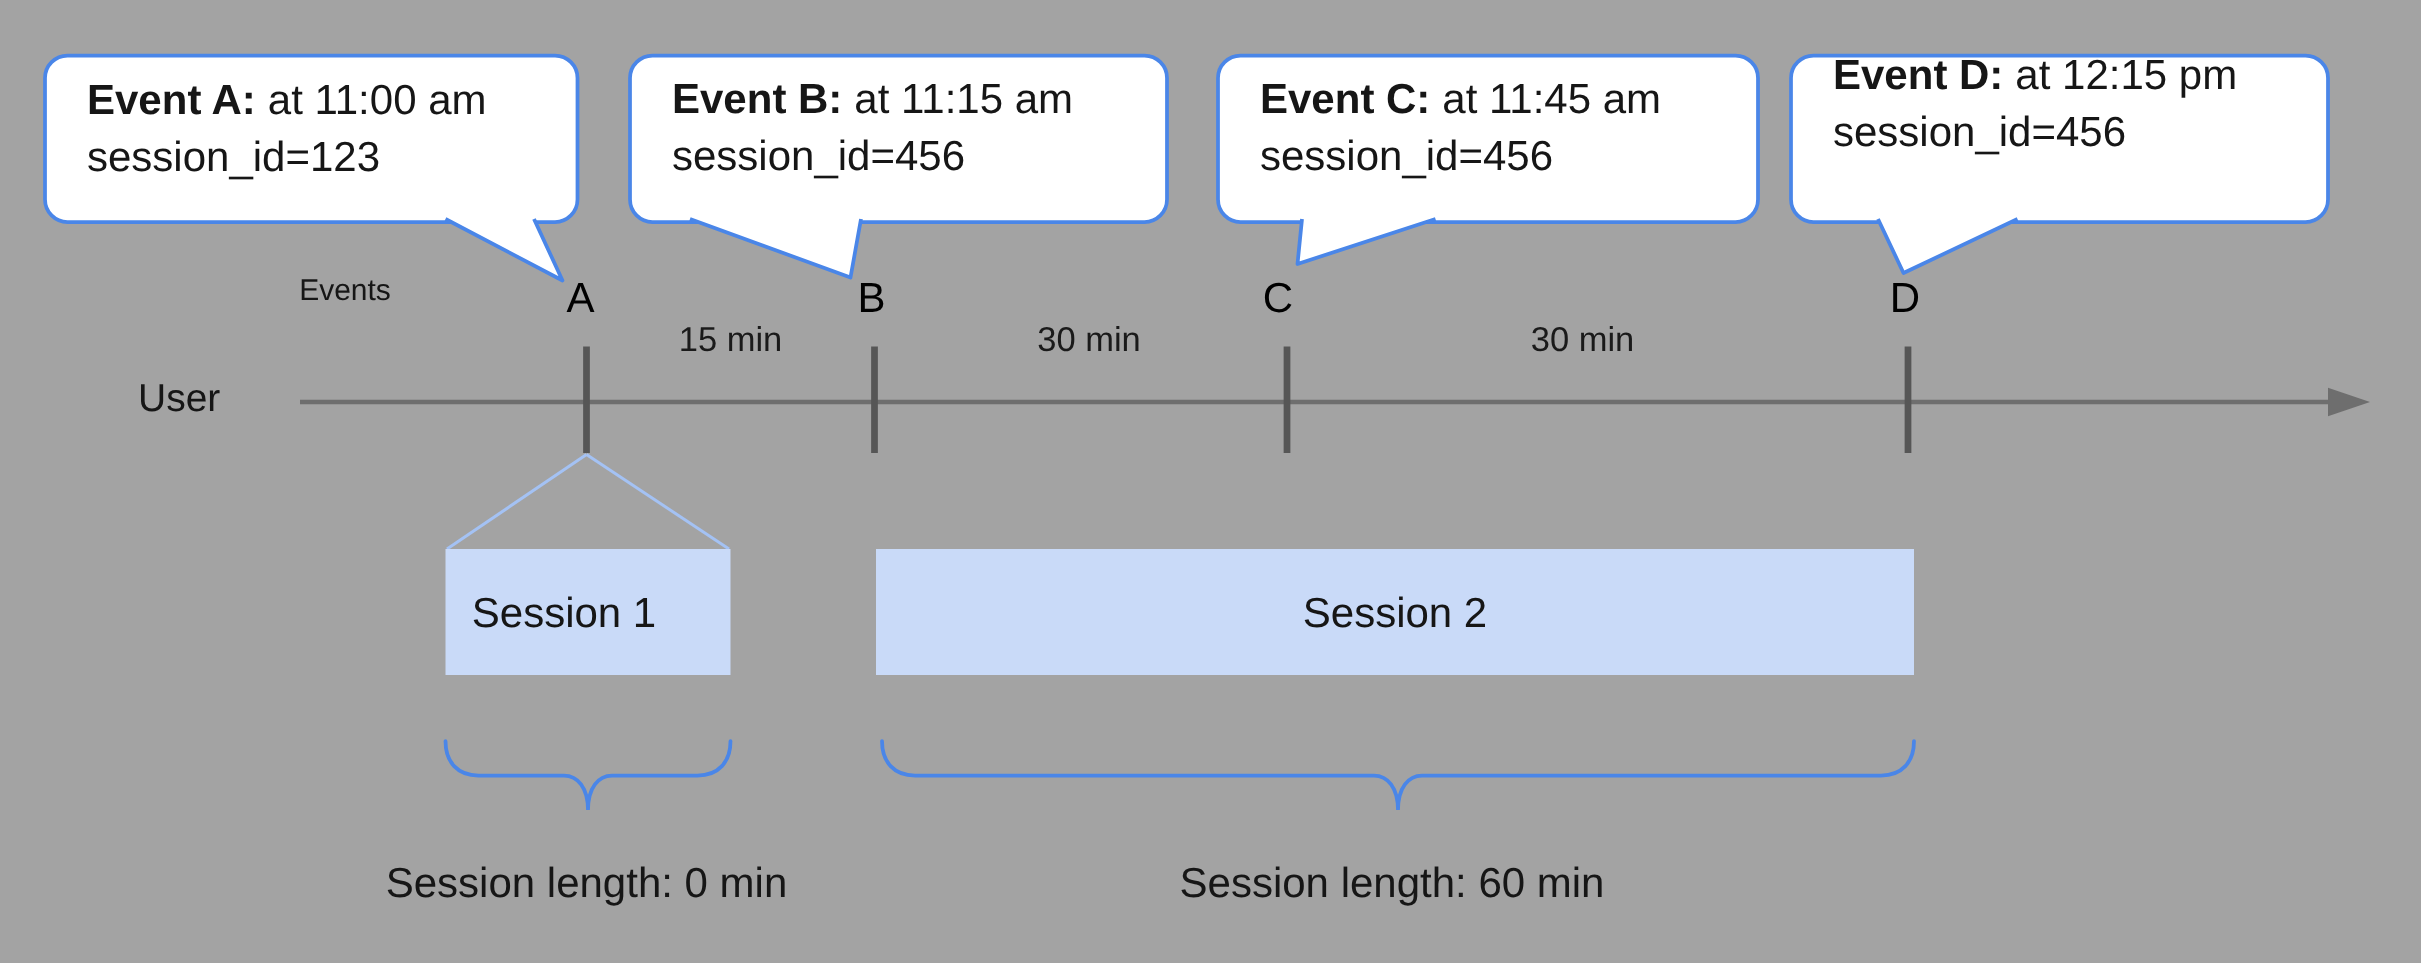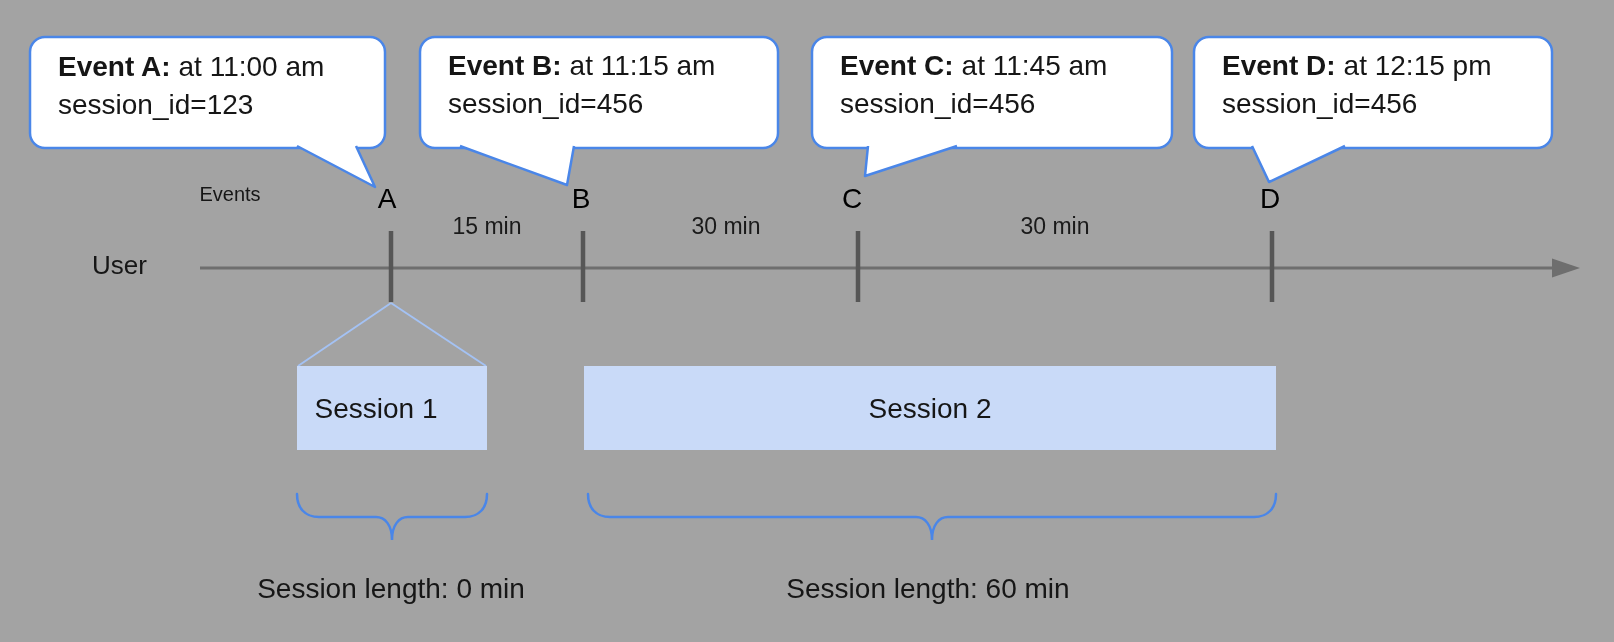--- a/index.html
+++ b/index.html
@@ -60,21 +60,21 @@
     <div>session_id=123</div>
   </div>
   <div class="txt bubble-text" style="left:448px;top:47px;">
     <div><span class="bold">Event B:</span><span class="time">at 11:15 am</span></div>
     <div>session_id=456</div>
   </div>
   <div class="txt bubble-text" style="left:840px;top:47px;">
     <div><span class="bold">Event C:</span><span class="time">at 11:45 am</span></div>
     <div>session_id=456</div>
   </div>
-  <div class="txt bubble-text" style="left:1222px;top:47px;">
+  <div class="txt bubble-text" style="left:1222px;top:31px;">
     <div><span class="bold">Event D:</span><span class="time">at 12:15 pm</span></div>
     <div>session_id=456</div>
   </div>
 
   <div class="txt axis-label center" style="left:230px;top:183px;">Events</div>
   <div class="txt letter center" style="left:387px;top:183px;">A</div>
   <div class="txt letter center" style="left:581px;top:183px;">B</div>
   <div class="txt letter center" style="left:852px;top:183px;">C</div>
   <div class="txt letter center" style="left:1270px;top:183px;">D</div>
   <div class="txt user-label" style="left:92px;top:250px;">User</div>

